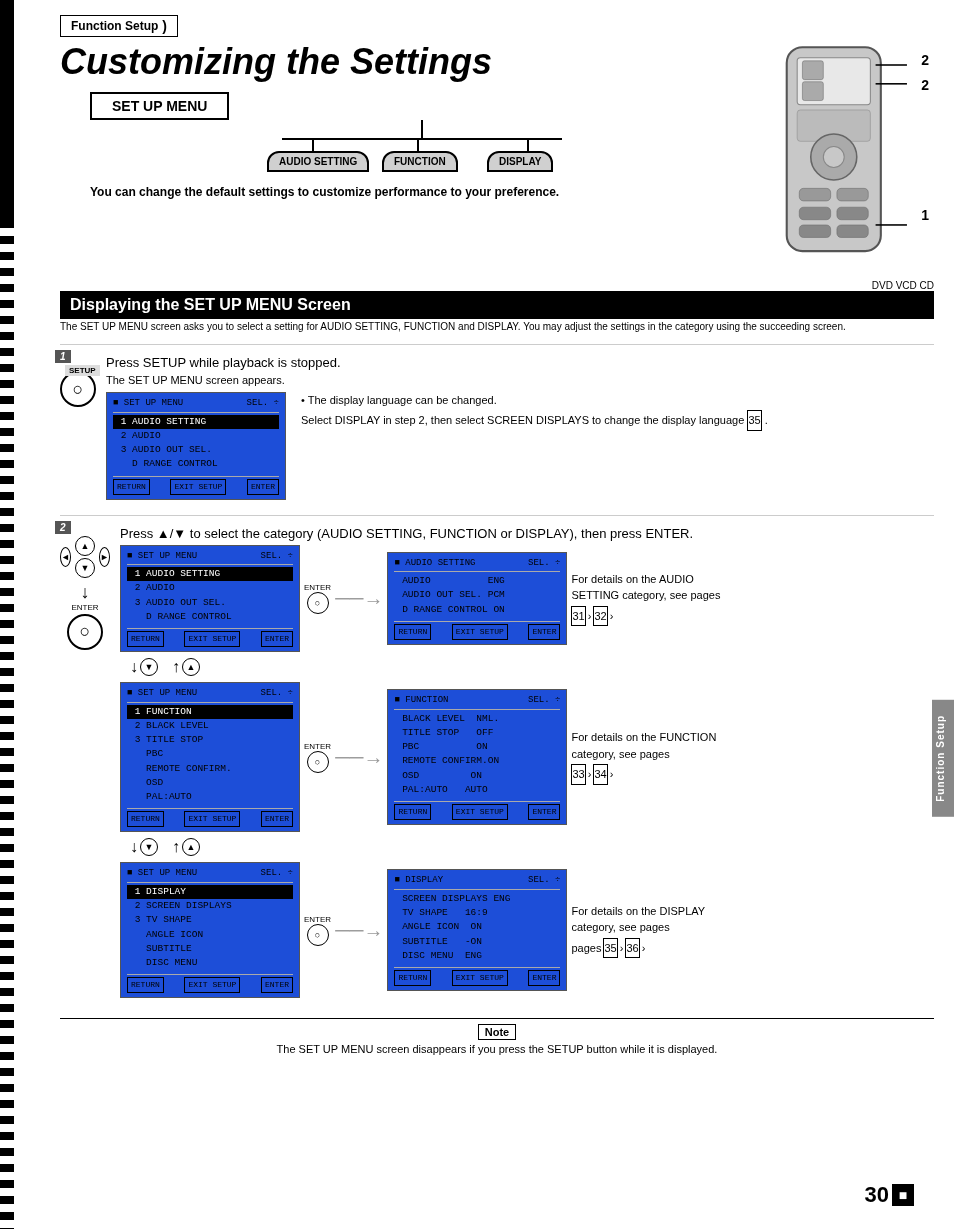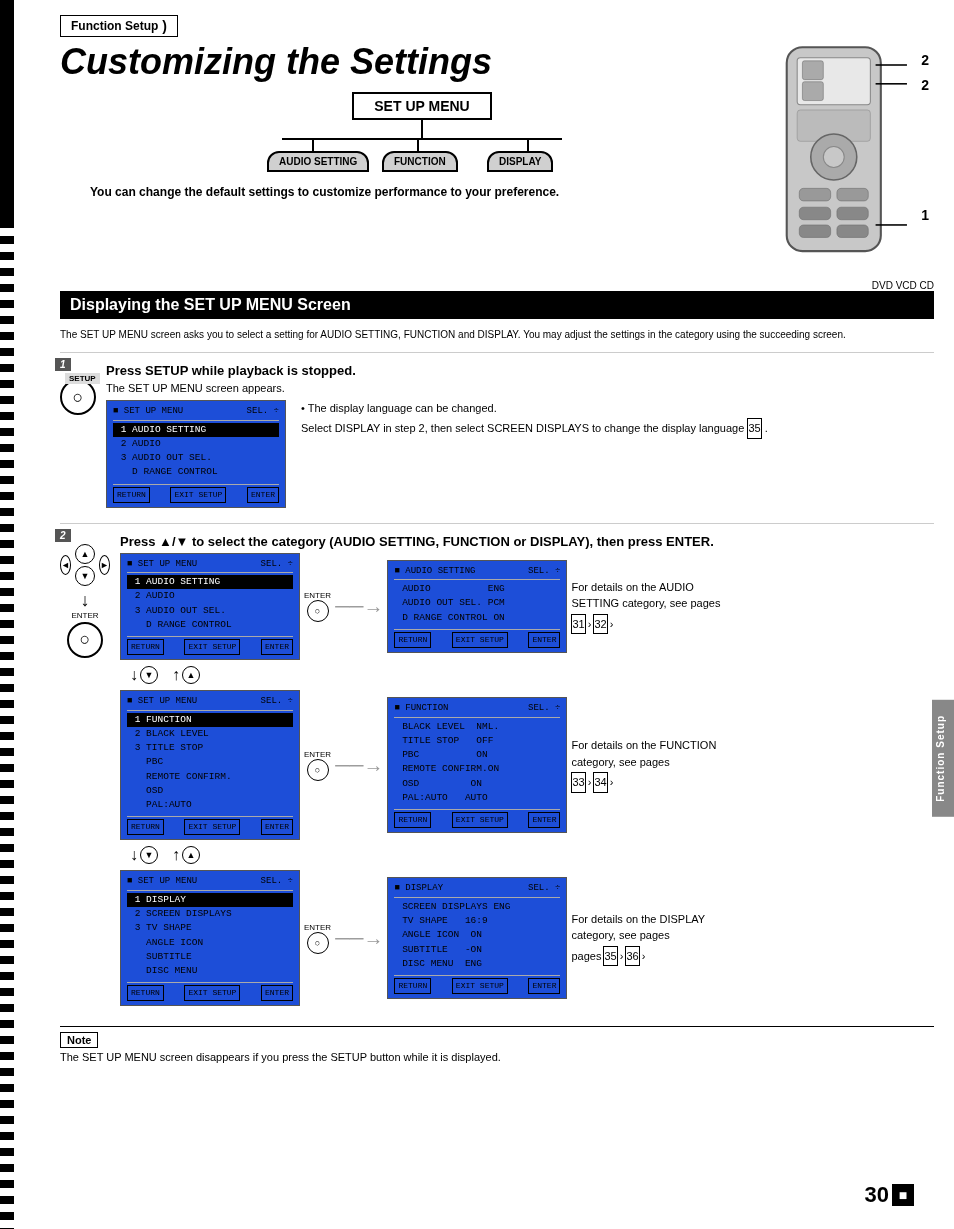--- a/index.html
+++ b/index.html
@@ -87,21 +87,21 @@
     }
     .remote-area {
       width: 180px;
       min-height: 220px;
       position: relative;
       flex-shrink: 0;
     }
 
     
     .setup-diagram {
-      text-align: center;
+      text-align: left;
       margin: 10px 0 10px 30px;
     }
     .setup-menu-box {
       display: inline-block;
       border: 2px solid #000;
       padding: 4px 20px;
       font-weight: bold;
       font-size: 14px;
       margin-bottom: 0;
       background: #fff;
@@ -120,21 +120,20 @@
       line-height: 1.5;
     }
 
     
     .section-header {
       background: #000;
       color: #fff;
       font-size: 16px;
       font-weight: bold;
       padding: 5px 10px;
-      margin-bottom: 8px;
     }
     .section-header span {
       font-style: normal;
     }
 
     .section-desc {
       font-size: 10px;
       margin-bottom: 10px;
       line-height: 1.5;
     }
@@ -161,21 +160,21 @@
       font-size: 11px;
       font-weight: bold;
       flex-shrink: 0;
       background: #fff;
       position: relative;
     }
     .step-content {
       flex: 1;
     }
     .step-title {
-      font-weight: bold;
+      font-weight: normal;
       font-size: 13px;
       margin-bottom: 4px;
     }
     .step-sub {
       font-size: 11px;
       margin-bottom: 6px;
     }
 
     
     .screen-mockup {
@@ -258,20 +257,21 @@
       transform: rotate(180deg);
       padding: 15px 3px;
       letter-spacing: 1px;
     }
 
     
     .note-section {
       border-top: 1px solid #000;
       margin-top: 10px;
       padding-top: 5px;
+      text-align: center;
     }
     .note-label {
       border: 1px solid #000;
       display: inline-block;
       padding: 1px 6px;
       font-weight: bold;
       font-size: 11px;
       margin-bottom: 3px;
     }
     .note-text {

